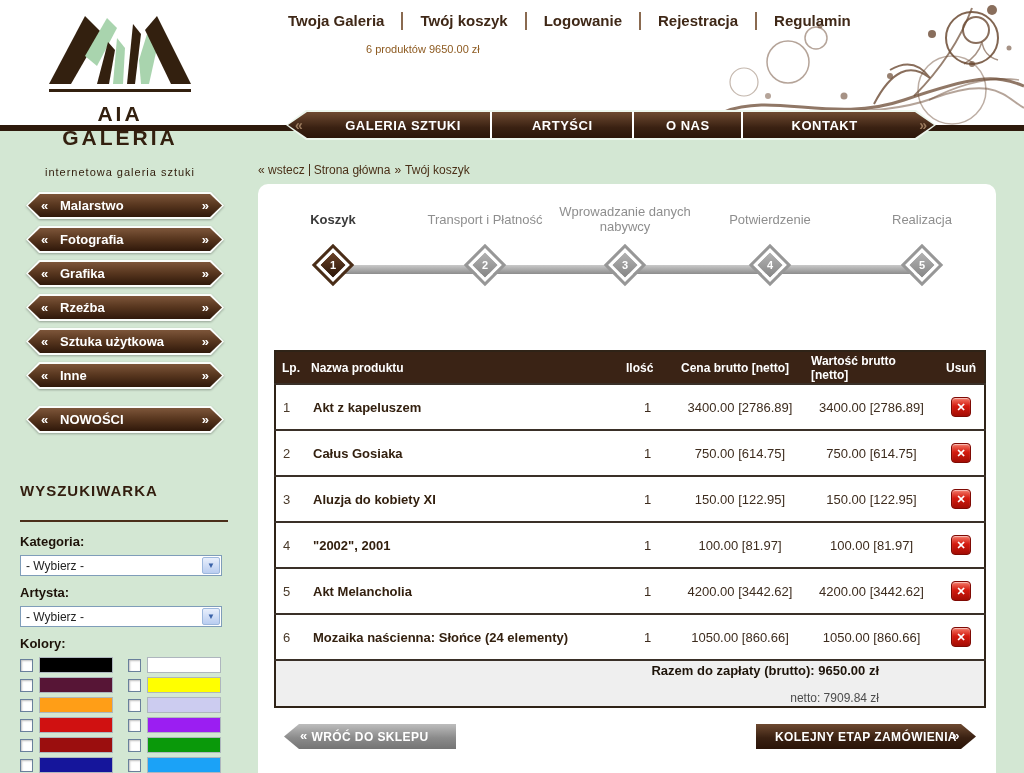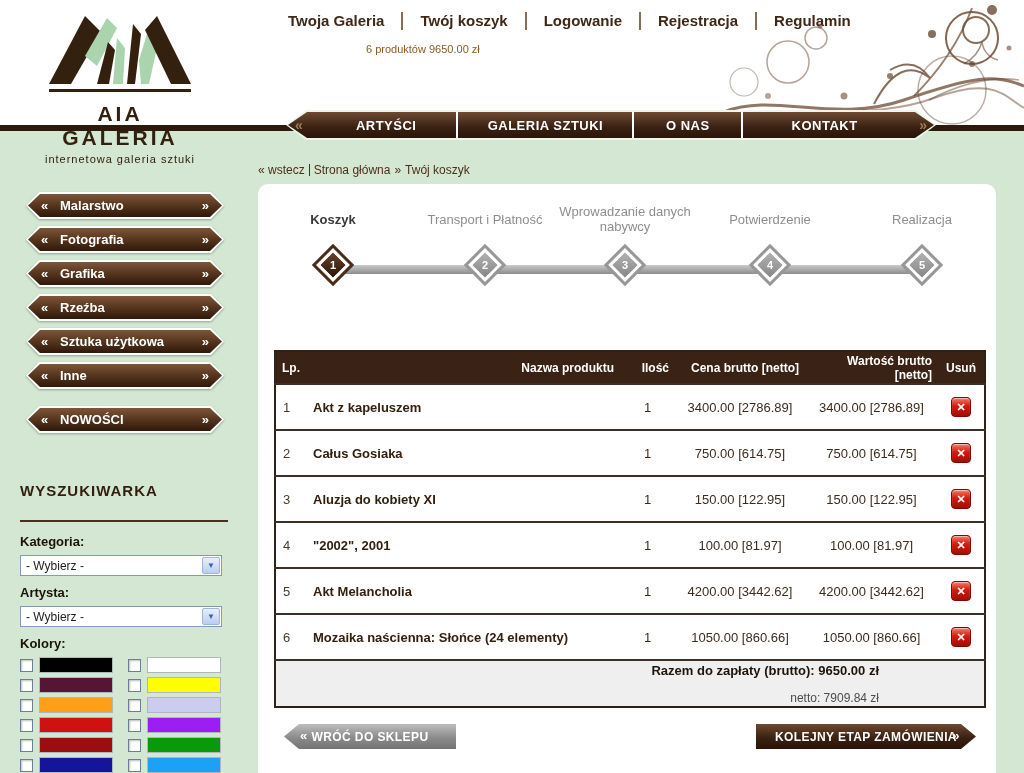--- a/index.html
+++ b/index.html
@@ -5,21 +5,21 @@
   * { margin:0; padding:0; box-sizing:border-box; }
   html,body { width:1024px; height:773px; overflow:hidden; }
   body { position:relative; background:#d3e7d3; font-family:"Liberation Sans", sans-serif; }
 
   
   .header { position:absolute; top:0; left:0; width:1024px; height:126px; background:#fff; z-index:2; }
   .header-line { position:absolute; top:125px; left:0; width:1024px; height:6px; background:#2e1a0c; z-index:2; }
 
   .logo { position:absolute; left:38px; top:4px; width:164px; text-align:center; cursor:pointer; }
   .logo-title { font-size:21px; font-weight:bold; letter-spacing:3px; color:#33200f; margin-top:2px; }
-  .logo-sub { font-size:11px; letter-spacing:1px; color:#33200f; margin-top:3px; }
+  .logo-sub { font-size:11px; letter-spacing:1px; color:#33200f; margin-top:16px; }
 
   .top-nav { position:absolute; left:288px; top:12px; display:flex; align-items:center; z-index:3; }
   .top-nav a { font-size:15px; font-weight:bold; color:#3f2817; text-decoration:none; padding:0 17px; line-height:18px; cursor:pointer; }
   .top-nav a:first-child { padding-left:0; }
   .top-nav a + a { border-left:2px solid #8a6a50; }
   .cart-summary { position:absolute; left:366px; top:43px; font-size:11px; color:#8d5a20; z-index:3; }
 
   .flourish { position:absolute; right:0; top:0; z-index:1; }
 
   
@@ -89,21 +89,21 @@
   .step.active .step-label { color:#3a3a3a; font-weight:bold; }
   .diamond { position:relative; margin:11px auto 0; width:24px; height:24px; transform:rotate(45deg);
     background:linear-gradient(135deg,#b2b2b2,#868686); border:3px solid #fff; outline:3px solid #979797; cursor:pointer; }
   .step.active .diamond { background:linear-gradient(135deg,#6b4328,#2a1407); outline-color:#4a2d18; }
   .dnum { position:absolute; inset:0; display:flex; align-items:center; justify-content:center;
     transform:rotate(-45deg); color:#fff; font-weight:bold; font-size:11px; }
 
   
   .cart-table { position:absolute; left:16px; top:166px; width:710px; border-collapse:collapse;
     border:2px solid #2f2317; table-layout:fixed; }
-  .cart-table th { background:#3a2315; color:#fff; font-size:12px; height:33px; padding:0 6px; text-align:right; }
+  .cart-table th { background:#3a2315; color:#fff; font-size:12px; height:33px; padding:0 6px; text-align:left; }
   .cart-table th.h-lp { text-align:center; }
   .cart-table th.h-del { text-align:center; }
   .cart-table td { height:46px; font-size:13px; color:#3d2c1e; border-top:2px solid #3a3028; background:#fff; }
   .c-lp { width:30px; } .c-name { width:315px; } .c-qty { width:55px; }
   .c-price { width:130px; } .c-value { width:133px; } .c-del { width:47px; }
   td.lp { padding-left:7px; color:#4a3a2a; }
   td.name { font-weight:bold; color:#33200f; padding-left:8px; }
   td.qty, td.price, td.value, td.del { text-align:center; }
   .x-btn { display:inline-flex; width:20px; height:20px; border-radius:4px;
     background:linear-gradient(#f57a68,#d41b0f 45%,#a30c04);
@@ -181,22 +181,22 @@
     <a>Rejestracja</a>
     <a>Regulamin</a>
   </nav>
   <div class="cart-summary">6 produktów 9650.00 zł</div>
 </div>
 <div class="header-line"></div>
 
 <nav class="main-nav">
   <div class="outline"></div>
   <div class="inner">
+    <div class="tab t2">GALERIA SZTUKI</div>
     <div class="tab t1">ARTYŚCI</div>
-    <div class="tab t2">GALERIA SZTUKI</div>
     <div class="tab t3">O NAS</div>
     <div class="tab t4">KONTAKT</div>
     <span class="nav-chev l">«</span>
     <span class="nav-chev r">»</span>
   </div>
 </nav>
 
 <div class="breadcrumb">
   <span>« wstecz</span>
   <span class="divider"></span>

